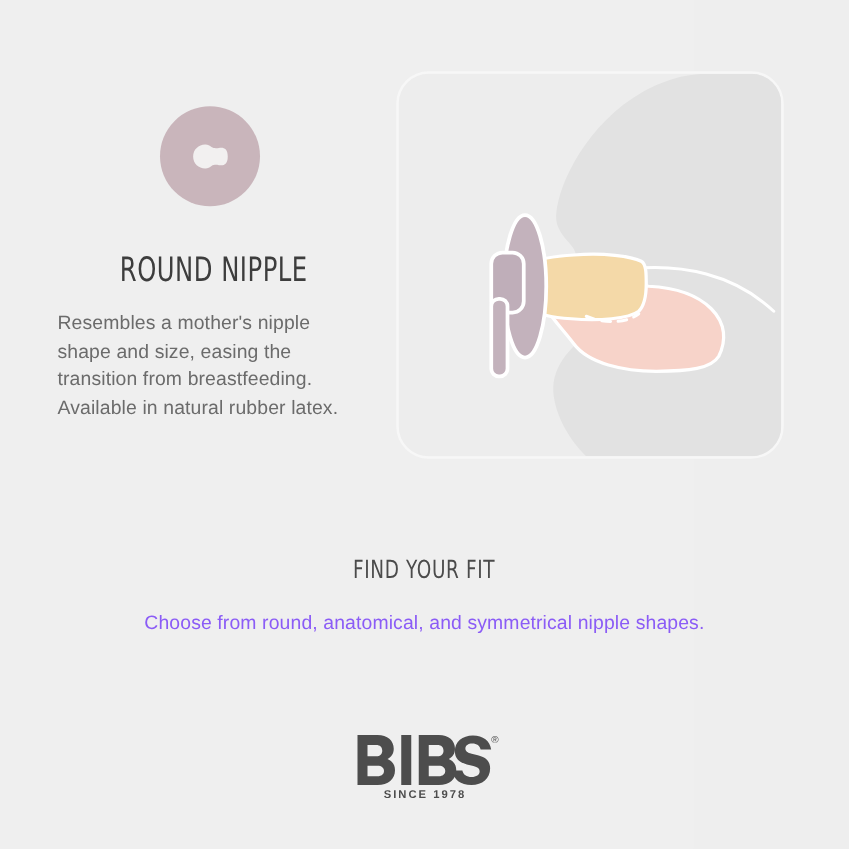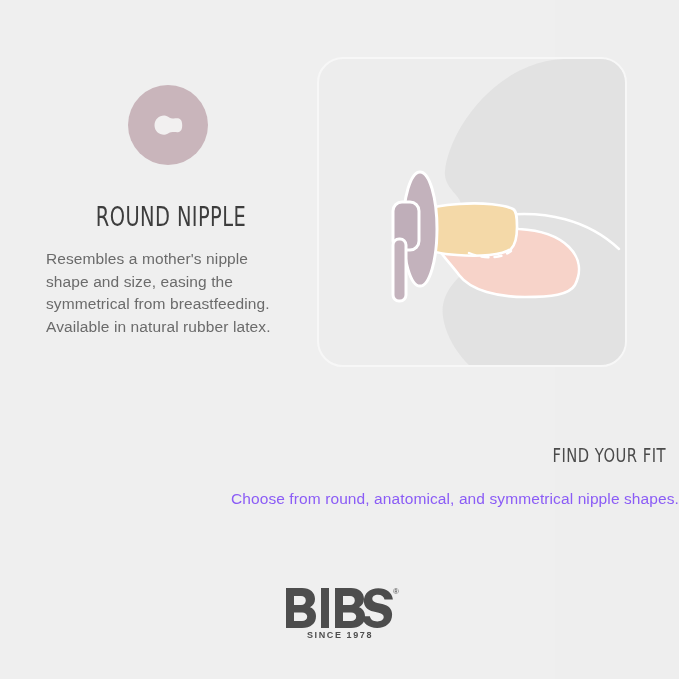--- a/index.html
+++ b/index.html
@@ -85,21 +85,21 @@
   .illu-card svg {
     display: block;
   }
 
   
   .fit-block {
     position: absolute;
     left: 0;
     top: 443px;
     width: 679px;
-    text-align: right;
+    text-align: center;
   }
 
   .fit-title {
     font-family: "Liberation Sans Narrow", "DejaVu Sans Condensed", "Liberation Sans", sans-serif;
     font-size: 20px;
     letter-spacing: 0.6px;
     color: #4b4b4b;
     font-weight: 400;
     display: inline-block;
     transform: scaleX(0.82);
@@ -140,21 +140,21 @@
                  C51.0 32.8 54.2 33.6 54.2 40.2
                  C54.2 46.8 51.0 47.6 47.2 47.1
                  C44.8 46.8 43.0 46.7 41.2 47.8
                  C39.6 48.8 38.4 49.9 36.0 49.8
                  C31.0 49.6 26.5 46.0 26.5 40.2 Z" fill="#f2f0f0"></path>
       </svg>
     </div>
 
     <div class="feature-title">ROUND NIPPLE</div>
 
-    <div class="feature-desc">Resembles a mother's nipple shape and size, easing the symmetrical from breastfeeding. Available in natural rubber latex.</div>
+    <div class="feature-desc">Resembles a mother's nipple shape and size, easing the transition from breastfeeding. Available in natural rubber latex.</div>
   </div>
 
   <div class="illu-card">
     <svg width="306" height="306" viewBox="0 0 306 306">
 
       <g>
         <path d="M306 0 L306 306 L150 306
                  C150 306 128 286 124 258
                  C120 230 146 214 152 206
                  C158 198 134 196 126 188

